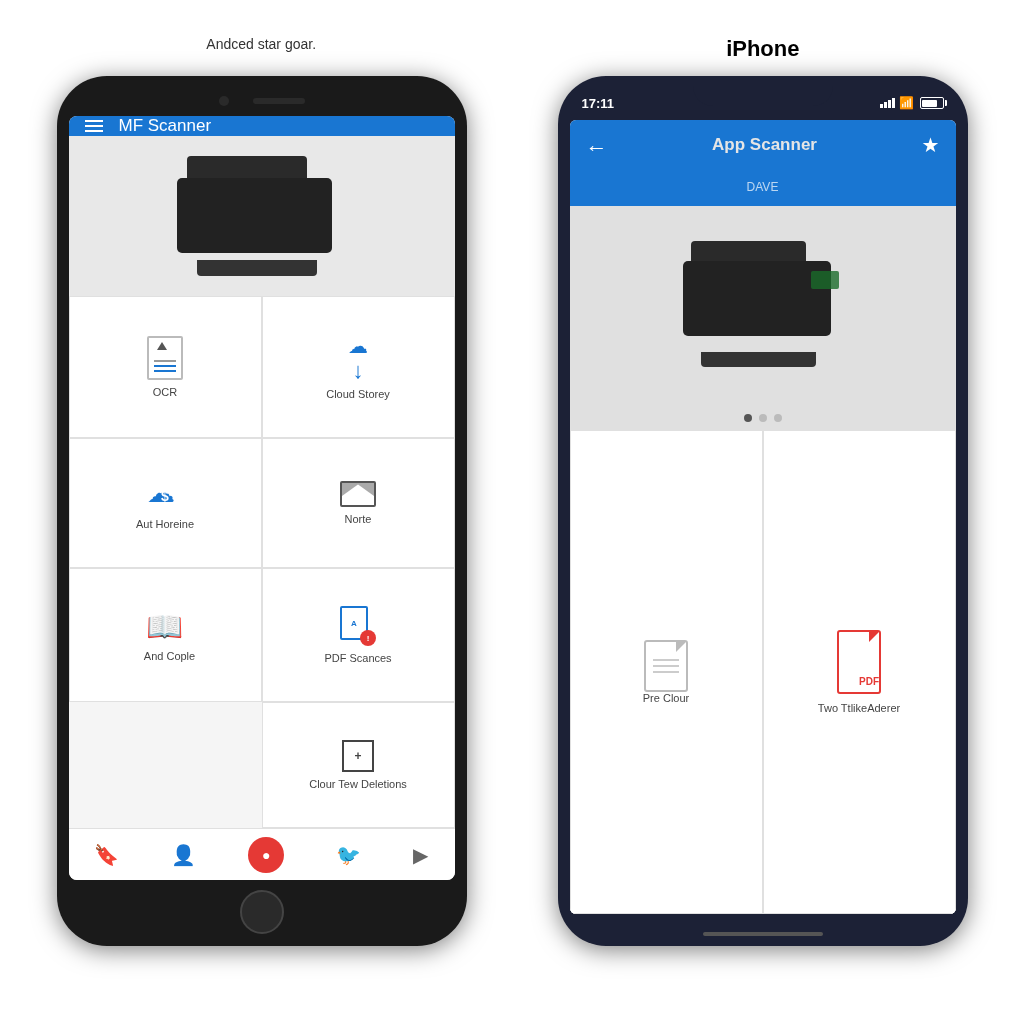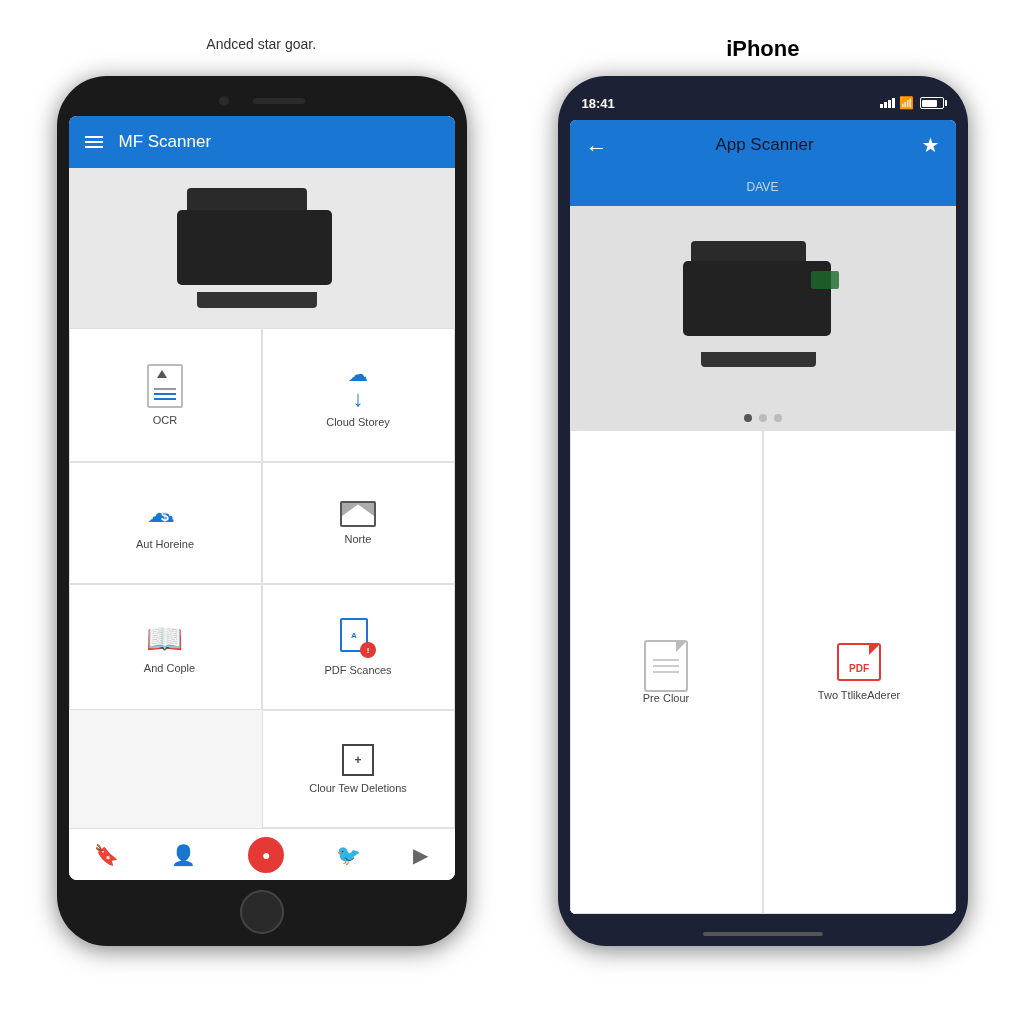--- a/index.html
+++ b/index.html
@@ -29,21 +29,21 @@
 
     <div style="width:410px;height:870px;background:#1a1a1a;border-radius:50px;padding:16px 12px 8px;display:flex;flex-direction:column;box-shadow:0 4px 24px rgba(0,0,0,0.5);">
 
       <div style="display:flex;justify-content:center;align-items:center;gap:24px;padding:4px 0 10px;">
         <div style="width:10px;height:10px;background:#2a2a2a;border-radius:50%;"></div>
         <div style="width:52px;height:6px;background:#2a2a2a;border-radius:3px;"></div>
       </div>
 
       <div style="flex:1;background:#f5f5f5;border-radius:8px;overflow:hidden;display:flex;flex-direction:column;">
 
-        <div style="background:#1976D2;padding:16px 16px;display:flex;align-items:center;gap:16px;">
+        <div style="background:#1976D2;padding:0 16px;display:flex;align-items:center;gap:16px;">
           <div style="display:flex;flex-direction:column;gap:3px;cursor:pointer;">
             <span style="display:block;width:18px;height:2px;background:white;"></span>
             <span style="display:block;width:18px;height:2px;background:white;"></span>
             <span style="display:block;width:18px;height:2px;background:white;"></span>
           </div>
           <span style="color:white;font-size:17px;font-weight:500;">MF Scanner</span>
         </div>
 
         <div style="background:#e8e8e8;height:160px;display:flex;justify-content:center;align-items:center;">
           <div style="width:170px;height:120px;position:relative;">
@@ -125,41 +125,41 @@
       <div style="display:flex;justify-content:center;padding:10px 0 4px;">
         <div style="width:44px;height:44px;border-radius:50%;background:#2a2a2a;border:2px solid #444;cursor:pointer;"></div>
       </div>
     </div>
 
     <div style="width:410px;height:870px;background:#1c2136;border-radius:48px;position:relative;display:flex;flex-direction:column;box-shadow:0 4px 24px rgba(0,0,0,0.5);">
 
       <div style="position:absolute;top:0;left:50%;transform:translateX(-50%);width:140px;height:30px;background:#1c2136;border-radius:0 0 20px 20px;z-index:10;"></div>
 
       <div style="display:flex;justify-content:space-between;align-items:center;padding:10px 24px 0;height:44px;position:relative;z-index:5;">
-        <span style="color:white;font-size:13px;font-weight:600;">18:41</span>
+        <span style="color:white;font-size:13px;font-weight:600;">17:11</span>
         <div style="display:flex;align-items:center;gap:5px;">
           <div style="display:flex;align-items:flex-end;gap:1px;">
             <span style="display:block;width:3px;height:4px;background:white;"></span>
             <span style="display:block;width:3px;height:6px;background:white;"></span>
             <span style="display:block;width:3px;height:8px;background:white;"></span>
             <span style="display:block;width:3px;height:10px;background:white;"></span>
           </div>
           <span style="color:white;font-size:12px;">📶</span>
           <div style="width:24px;height:12px;border:1.5px solid white;border-radius:2px;position:relative;padding:1.5px;display:flex;align-items:center;">
             <div style="background:white;height:100%;width:80%;border-radius:1px;"></div>
             <div style="position:absolute;right:-4px;top:50%;transform:translateY(-50%);width:2px;height:6px;background:white;border-radius:0 1px 1px 0;"></div>
           </div>
         </div>
       </div>
 
       <div style="flex:1;background:#f5f5f5;margin:0 12px 12px;border-radius:6px;overflow:hidden;display:flex;flex-direction:column;">
 
         <div style="background:#1976D2;padding:12px 16px;display:flex;align-items:center;justify-content:space-between;">
           <span style="color:white;font-size:22px;cursor:pointer;">←</span>
-          <span style="color:#0f172a;font-size:17px;font-weight:400;">App Scanner</span>
+          <span style="color:#e5e5e5;font-size:17px;font-weight:700;">App Scanner</span>
           <span style="color:white;font-size:20px;cursor:pointer;">★</span>
         </div>
 
         <div style="background:#1976D2;display:flex;">
           <div style="flex:1;text-align:center;padding:10px 8px;color:rgba(255,255,255,0.7);font-size:12px;font-weight:500;border-bottom:2px solid transparent;cursor:pointer;">DAVE</div>
         </div>
 
         <div style="background:#e0e0e0;height:200px;display:flex;justify-content:center;align-items:center;position:relative;">
           <div style="width:160px;height:130px;position:relative;">
             <div style="position:absolute;top:0;left:8px;width:115px;height:26px;background:#2a2a2a;border-radius:4px 4px 0 0;"></div>
@@ -181,21 +181,21 @@
             <div style="width:44px;height:52px;background:white;border:2px solid #bbb;border-radius:3px;position:relative;display:flex;flex-direction:column;align-items:center;justify-content:center;gap:4px;">
               <div style="position:absolute;top:0;right:0;width:0;height:0;border-left:10px solid #bbb;border-bottom:10px solid white;"></div>
               <div style="width:26px;height:2px;background:#ccc;"></div>
               <div style="width:26px;height:2px;background:#ccc;"></div>
               <div style="width:26px;height:2px;background:#ccc;"></div>
             </div>
             <span style="font-size:11px;color:#444;text-align:center;">Pre Clour</span>
           </div>
 
           <div style="background:white;border:0.5px solid #e0e0e0;display:flex;flex-direction:column;align-items:center;justify-content:center;padding:20px 8px;gap:8px;cursor:pointer;">
-            <div style="width:44px;height:38px;background:white;border:2px solid #e53935;border-radius:3px;position:relative;display:flex;align-items:flex-end;justify-content:center;padding-bottom:5px;">
+            <div style="width:44px;height:64px;background:white;border:2px solid #e53935;border-radius:3px;position:relative;display:flex;align-items:flex-end;justify-content:flex-end;padding-bottom:5px;">
               <div style="position:absolute;top:0;right:0;width:0;height:0;border-left:10px solid #e53935;border-bottom:10px solid white;"></div>
               <span style="font-size:10px;font-weight:bold;color:#e53935;">PDF</span>
             </div>
             <span style="font-size:11px;color:#444;text-align:center;">Two TtlikeAderer</span>
           </div>
         </div>
       </div>
 
       <div style="display:flex;justify-content:center;align-items:center;padding:6px 0 10px;">
         <div style="width:120px;height:4px;background:#555;border-radius:2px;cursor:pointer;"></div>

